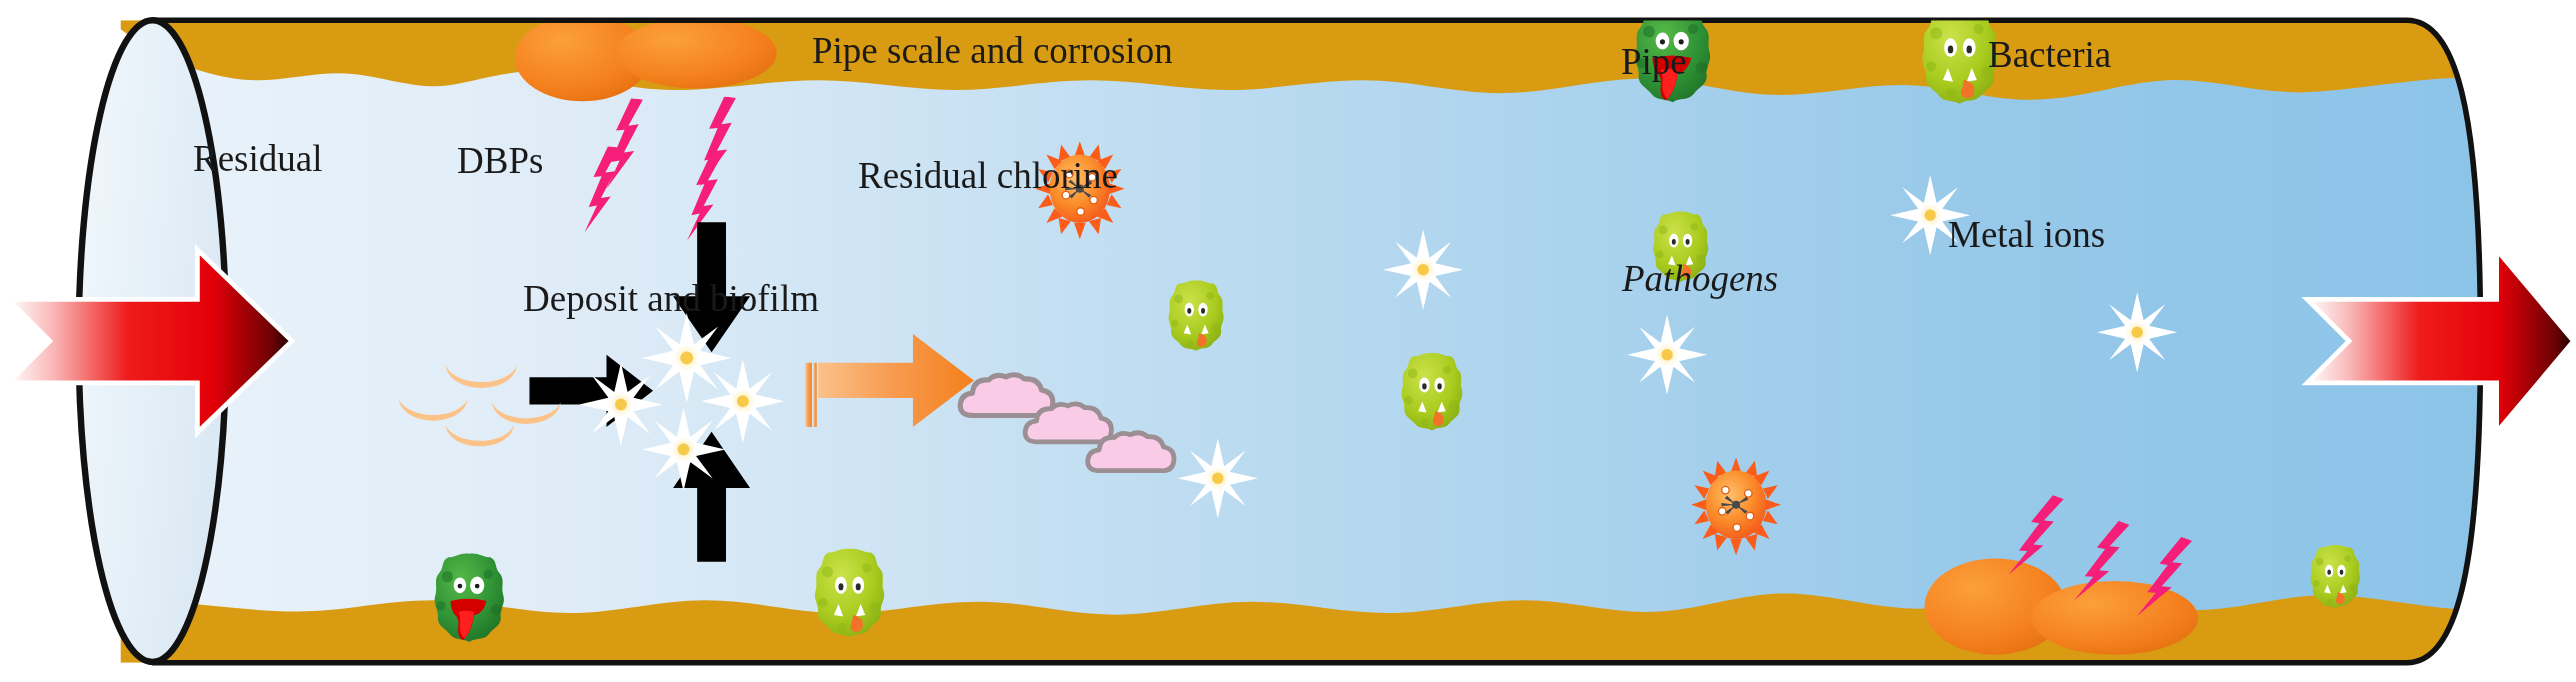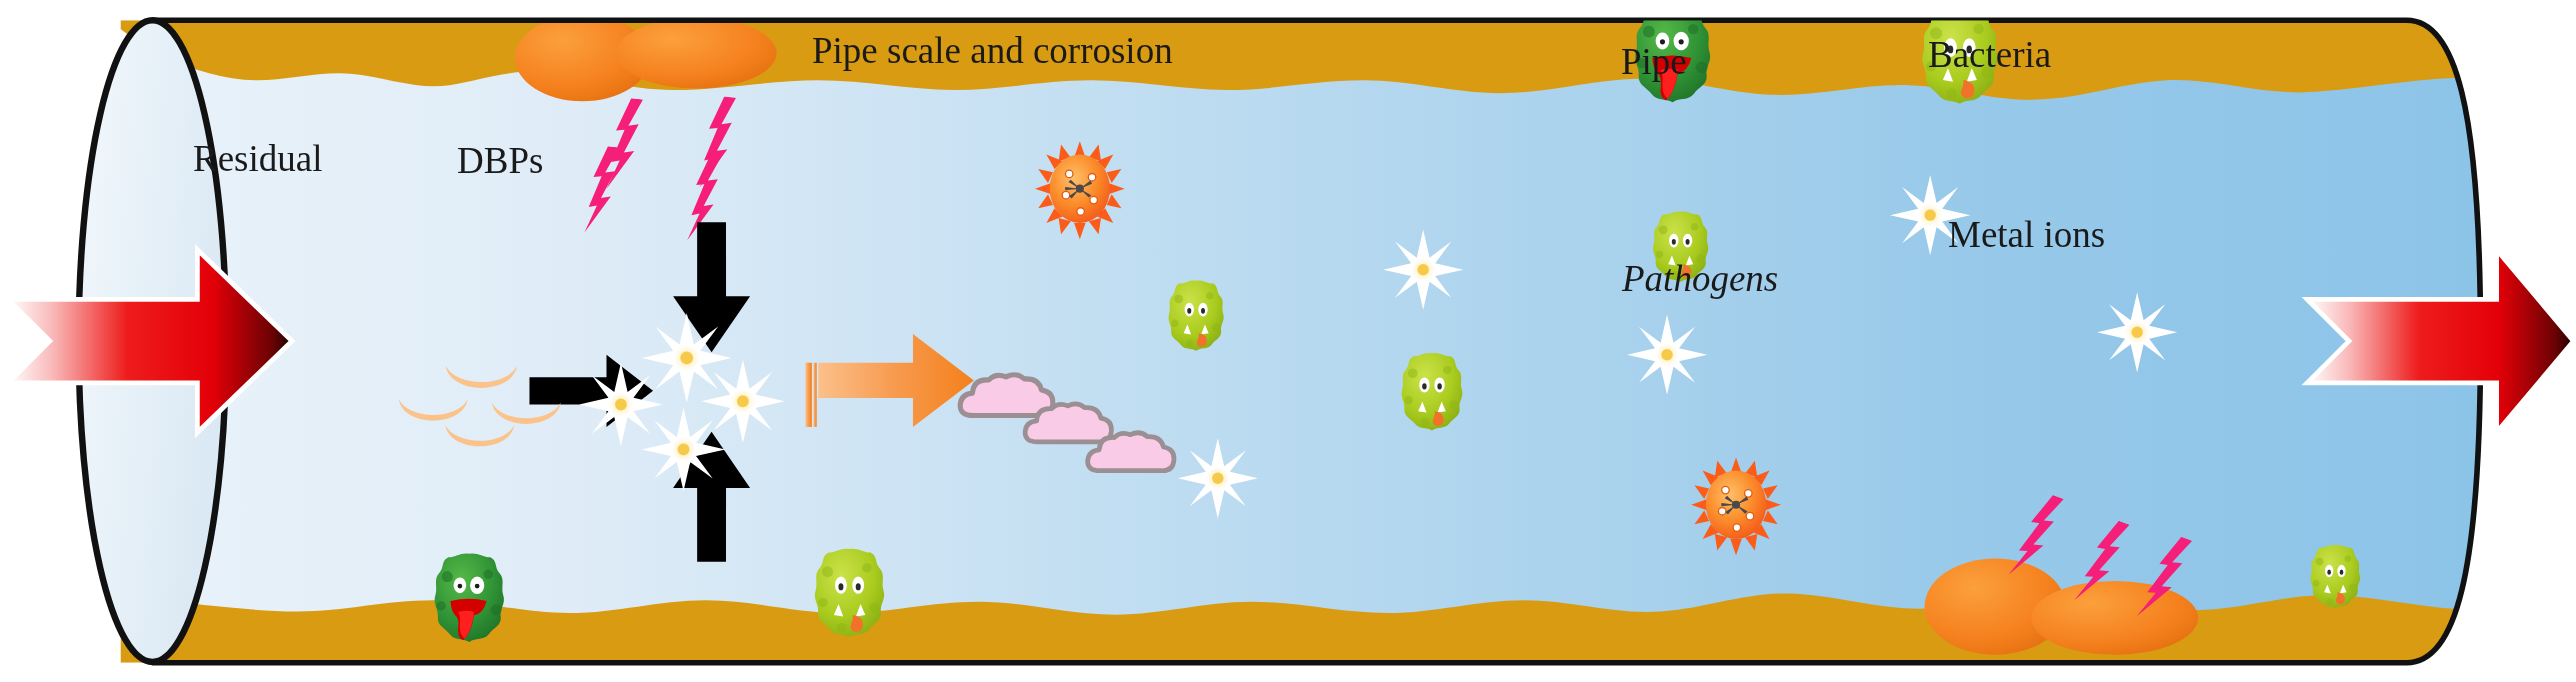--- a/index.html
+++ b/index.html
@@ -328,26 +328,28 @@
   <g>
     <path fill="url(#gRed)" stroke="#ffffff" stroke-width="6" d="
       M2876,373 h236 v-62 l96,114 l-96,114 v-62 h-236 l52,-52 Z"></path>
   </g>
 </svg>
 
 <div class="lbl" style="left:812px;top:32px;font-size:37px;">Pipe scale and corrosion</div>
 
 <div class="lbl" style="left:1621px;top:43px;font-size:37px;">Pipe</div>
 
-<div class="lbl" style="left:1928px;top:36px;font-size:37px;">Bacteria</div>
+<div class="lbl" style="left:1988px;top:36px;font-size:37px;">Bacteria</div>
 
 <div class="lbl" style="left:193px;top:140px;font-size:37px;">Residual</div>
 
 <div class="lbl" style="left:457px;top:142px;font-size:37px;">DBPs</div>
 
+<div class="lbl" style="left:858px;top:157px;font-size:37px;">Residual chlorine</div>
 
 <div class="lbl" style="left:1948px;top:216px;font-size:37px;">Metal ions</div>
 
 <div class="lbl" style="left:1622px;top:260px;font-size:37px;font-style:italic;">Pathogens</div>
 
+<div class="lbl" style="left:523px;top:280px;font-size:37px;">Deposit and biofilm</div>
 
 </div>
 
 
 </body></html>

